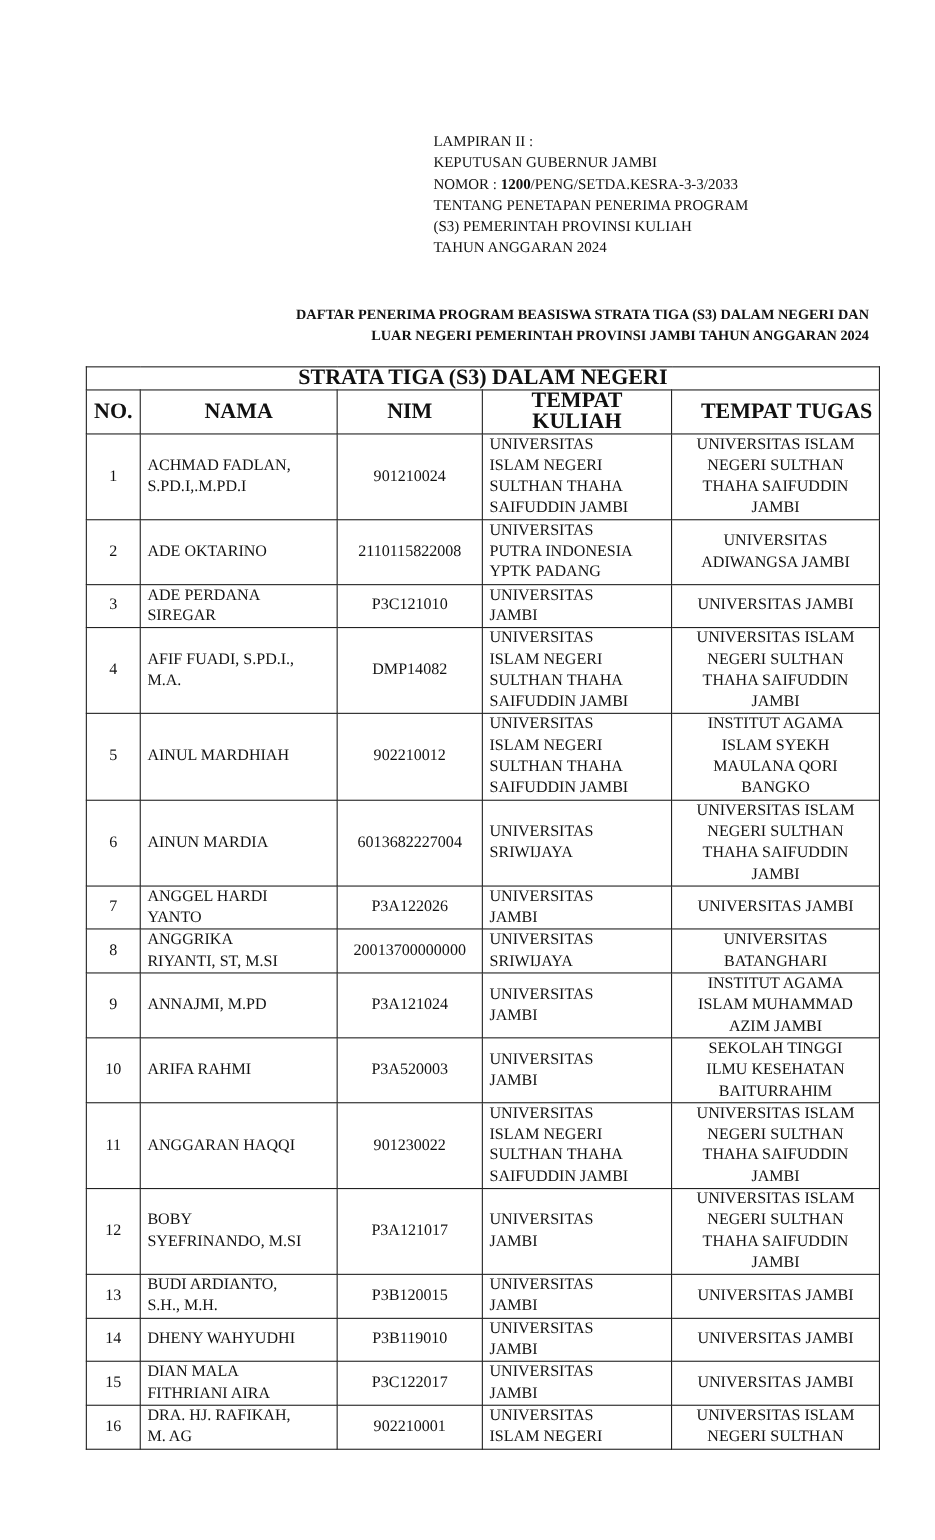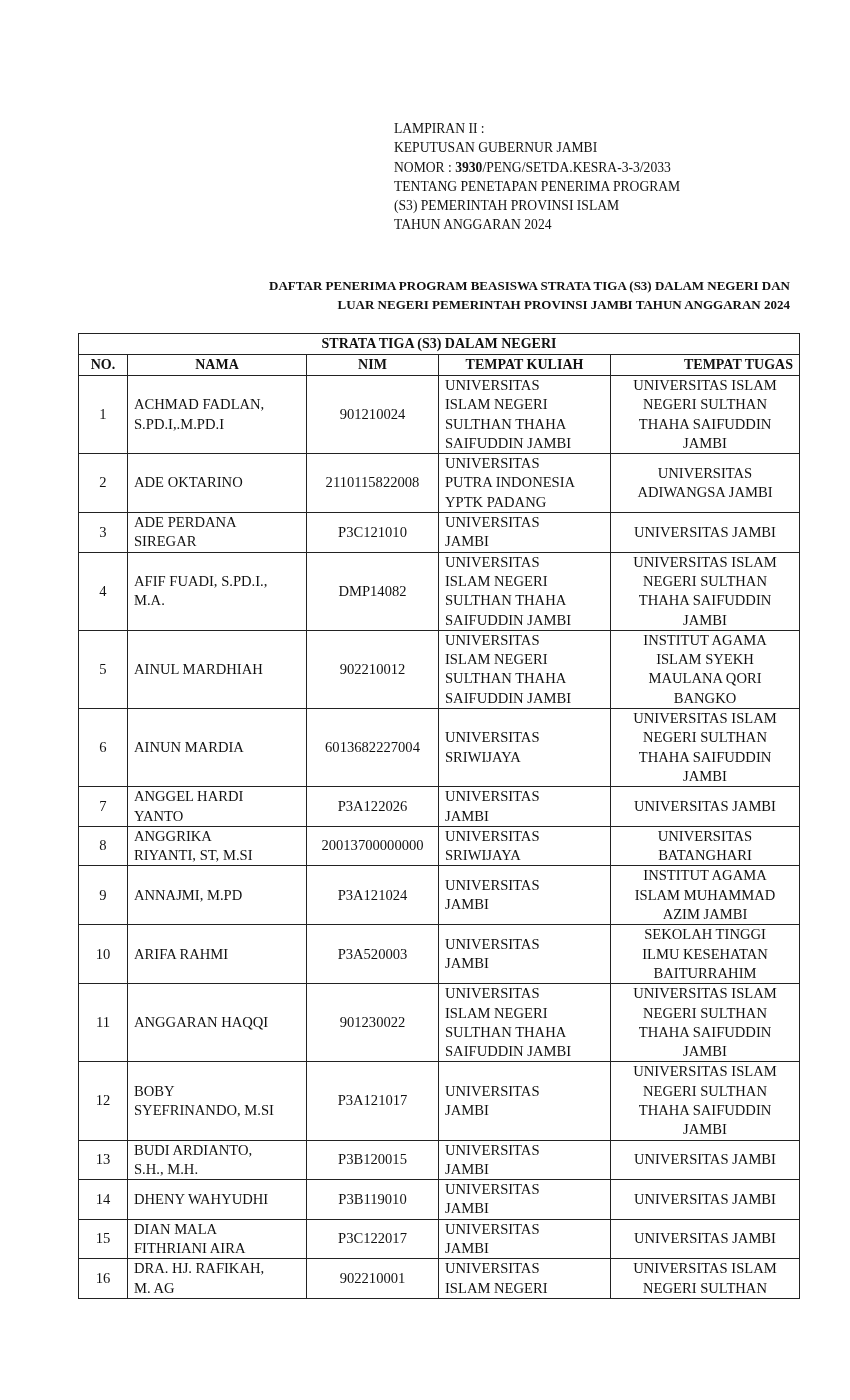--- a/index.html
+++ b/index.html
@@ -6,37 +6,37 @@
   body { width:850px; height:1400px; position:relative; overflow:hidden;
          font-family:"Liberation Serif","DejaVu Serif",serif; color:#111; }
   .lampiran { position:absolute; left:394px; top:119px; font-size:13.6px; line-height:19.3px; }
   .lampiran div { white-space:nowrap; }
   .lampiran b { font-weight:bold; }
   .title { position:absolute; left:60px; top:276px; width:730px; text-align:right;
            font-weight:bold; font-size:13px; line-height:19px; }
   table { position:absolute; left:78px; top:333px; border-collapse:collapse;
           font-size:14.6px; line-height:19.3px; }
   td, th { border:1.3px solid #222; padding:0 6px; vertical-align:middle; }
-  th { font-weight:bold; font-size:14px; text-align:center; height:20px; padding:0; }
+  th { font-weight:bold; font-size:20px; text-align:center; height:20px; padding:0; }
   .c-no { width:36px; text-align:center; padding:0 6px;margin-left:32px; }
   .c-nama { width:166px; text-align:left; }
   .c-nim { width:119px; text-align:center; padding:0 6px; }
   .c-kul { width:159px; text-align:left; padding:0 6px; }
   .c-tug { width:176px; text-align:center; padding:0 6px; }
   td div { white-space:nowrap; }
 </style>
 </head>
 <body>
 
 <div class="lampiran">
   <div>LAMPIRAN II :</div>
   <div>KEPUTUSAN GUBERNUR JAMBI</div>
-  <div><span>NOMOR : </span><b>3930</b><span>/PENG/SETDA.KESRA-3-3/2033</span></div>
+  <div><span>NOMOR : </span><b>1200</b><span>/PENG/SETDA.KESRA-3-3/2033</span></div>
   <div>TENTANG PENETAPAN PENERIMA PROGRAM</div>
-  <div>(S3) PEMERINTAH PROVINSI ISLAM</div>
+  <div>(S3) PEMERINTAH PROVINSI KULIAH</div>
   <div>TAHUN ANGGARAN 2024</div>
 </div>
 
 <div class="title">
   <div>DAFTAR PENERIMA PROGRAM BEASISWA STRATA TIGA (S3) DALAM NEGERI DAN</div>
   <div>LUAR NEGERI PEMERINTAH PROVINSI JAMBI TAHUN ANGGARAN 2024</div>
 </div>
 
 <table>
   <thead>

